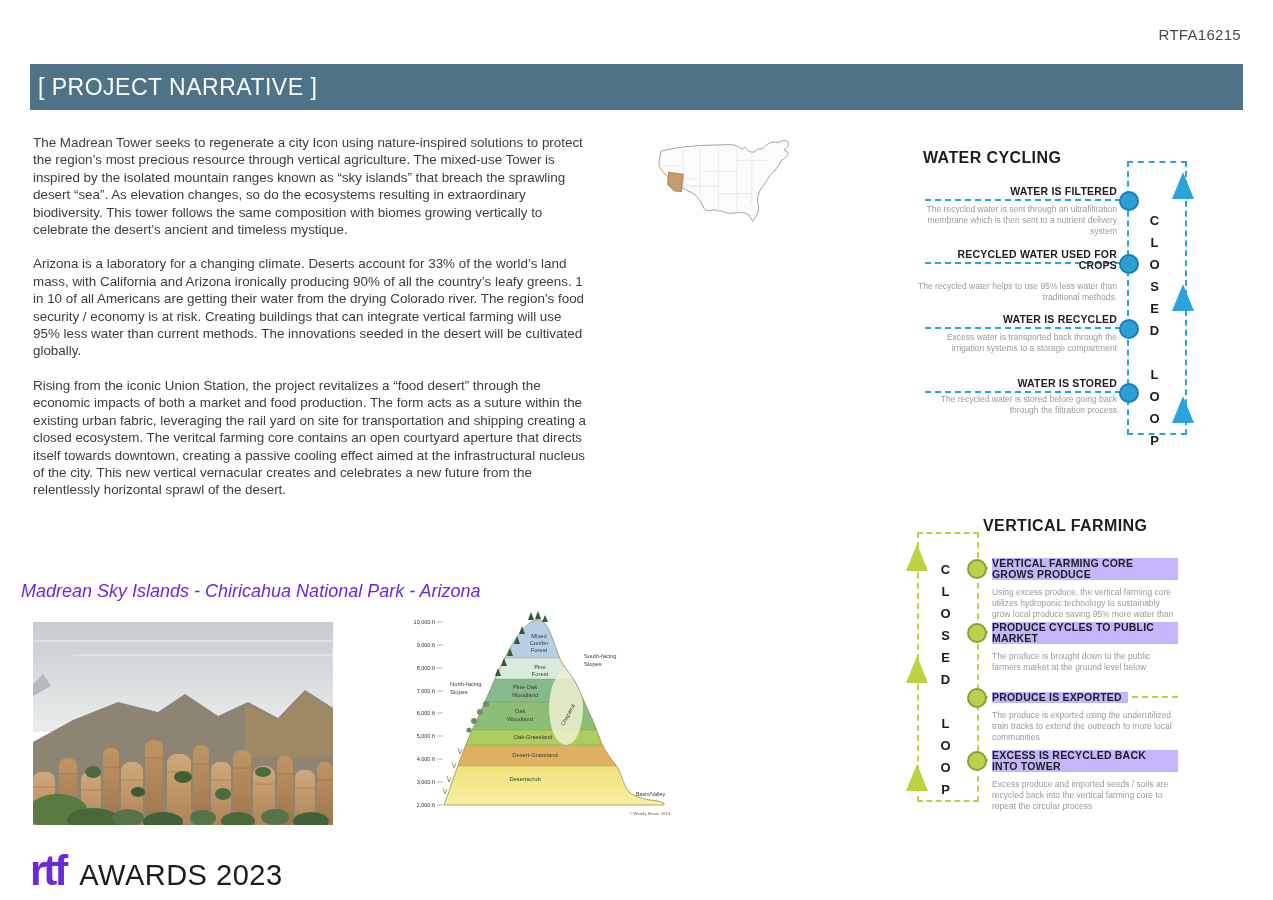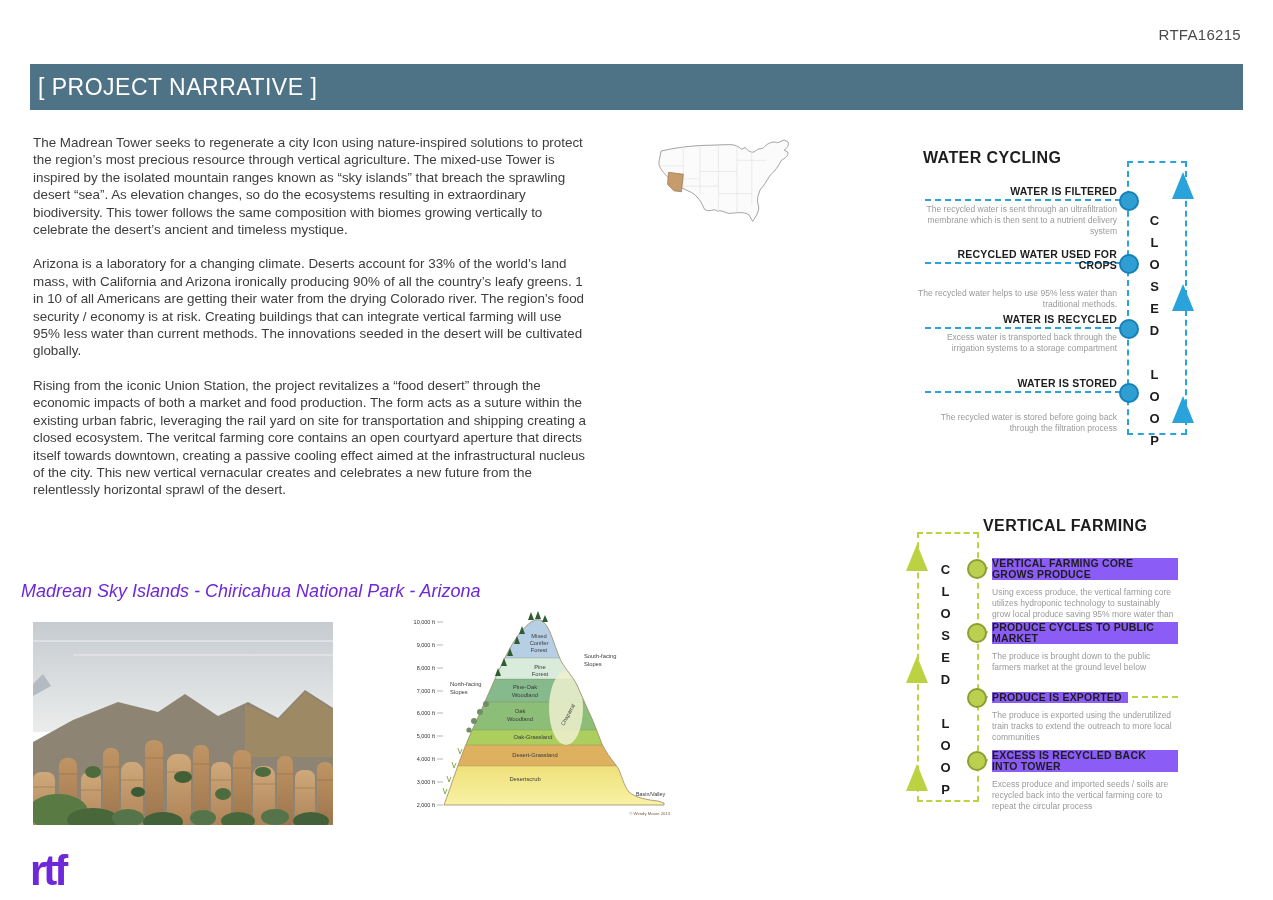--- a/index.html
+++ b/index.html
@@ -25,21 +25,21 @@
   .hdash.green{border-top-color:#bdd243;}
   .looprect{position:absolute;border:2px dashed #2aa3da;z-index:0;}
   .looprect.green{border-color:#bdd243;}
   .stepdot{position:absolute;width:16px;height:16px;border-radius:50%;background:#2f9fd3;border:2px solid #1581b8;z-index:3;}
   .stepdot.green{background:#bad04e;border-color:#8d9e33;}
   .uparrow{position:absolute;width:0;height:0;border-left:11px solid transparent;border-right:11px solid transparent;border-bottom:27px solid #2aa3da;z-index:2;}
   .uparrow.green{border-bottom-color:#bdd243;}
   .vtext{position:absolute;writing-mode:vertical-rl;text-orientation:upright;font-size:13px;font-weight:700;color:#1c1c1c;letter-spacing:7px;z-index:2;}
   .wstep{position:absolute;left:917px;width:200px;text-align:right;z-index:2;}
   .fstep{position:absolute;left:992px;width:186px;text-align:left;z-index:2;}
-  .fstep .step-head{background:#8b5cf6;display:inline-block;padding-right:6px;position:relative;z-index:2;}
+  .fstep .step-head{background:#c4b5fd;display:inline-block;padding-right:6px;position:relative;z-index:2;}
   
   #footer{left:30px;top:850px;display:flex;align-items:baseline;gap:14px;}
   #footer .logo{font-size:42px;font-weight:800;letter-spacing:-3px;color:#6d28d9;line-height:1;}
   #footer .aw{font-size:29px;color:#1c1c1c;letter-spacing:.5px;}
 </style>
 </head>
 <body>
 
 <div class="abs" id="code">RTFA16215</div>
 
@@ -88,29 +88,29 @@
 <div class="stepdot" style="left:1119px;top:254px;"></div>
 <div class="stepdot" style="left:1119px;top:319px;"></div>
 <div class="stepdot" style="left:1119px;top:383px;"></div>
 
 <div class="wstep" style="top:186px;">
   <div class="step-head">WATER IS FILTERED</div>
   <div class="step-desc" style="margin-top:7px;">The recycled water is sent through an ultrafiltration membrane which is then sent to a nutrient delivery system</div>
 </div>
 <div class="wstep" style="top:249px;">
   <div class="step-head">RECYCLED WATER USED FOR CROPS</div>
-  <div class="step-desc" style="margin-top:17px;">The recycled water helps to use 95% less water than traditional methods.</div>
+  <div class="step-desc" style="margin-top:10px;">The recycled water helps to use 95% less water than traditional methods.</div>
 </div>
 <div class="wstep" style="top:314px;">
   <div class="step-head">WATER IS RECYCLED</div>
   <div class="step-desc" style="margin-top:7px;">Excess water is transported back through the irrigation systems to a storage compartment</div>
 </div>
 <div class="wstep" style="top:378px;">
   <div class="step-head">WATER IS STORED</div>
-  <div class="step-desc" style="margin-top:23px;">The recycled water is stored before going back through the filtration process</div>
+  <div class="step-desc" style="margin-top:5px;">The recycled water is stored before going back through the filtration process</div>
 </div>
 
 <div class="abs diag-title" style="left:983px;top:517px;width:200px;text-align:left;">VERTICAL FARMING</div>
 
 <div class="looprect green" style="left:917px;top:532px;width:58px;height:266px;"></div>
 <div class="vtext" style="left:938px;top:562px;">CLOSED LOOP</div>
 <div class="uparrow green" style="left:906px;top:544px;"></div>
 <div class="uparrow green" style="left:906px;top:656px;"></div>
 <div class="uparrow green" style="left:906px;top:764px;"></div>
 
@@ -318,13 +318,14 @@
     <text x="184" y="50">South-facing</text>
     <text x="184" y="58">Slopes</text>
     <text x="236" y="188" font-size="5.4">Basin/Valley</text>
     <text transform="translate(164,118) rotate(-62)" font-size="5.4">Chaparral</text>
   </g>
   <text x="270" y="207" font-size="4.2" fill="#7a5c45" text-anchor="end">© Wendy Moore 2013</text>
 </svg>
 
 <div class="abs" id="footer">
   <span class="logo">rtf</span>
+  <span class="aw">AWARDS 2023</span>
 </div>
 
 </body></html>

